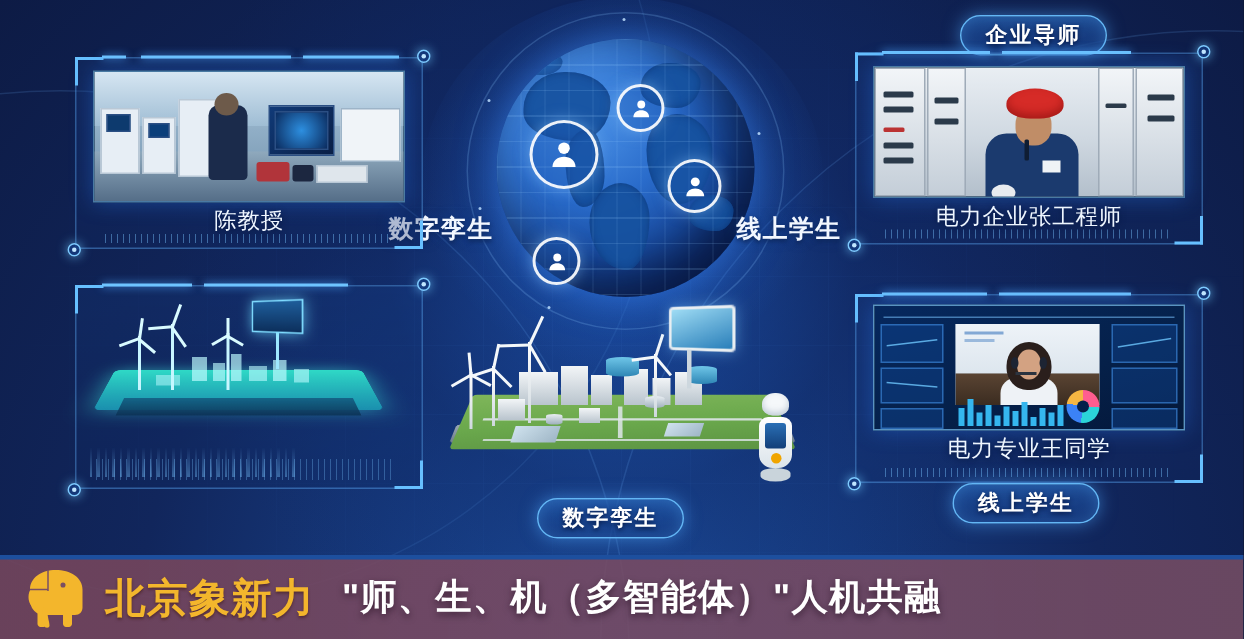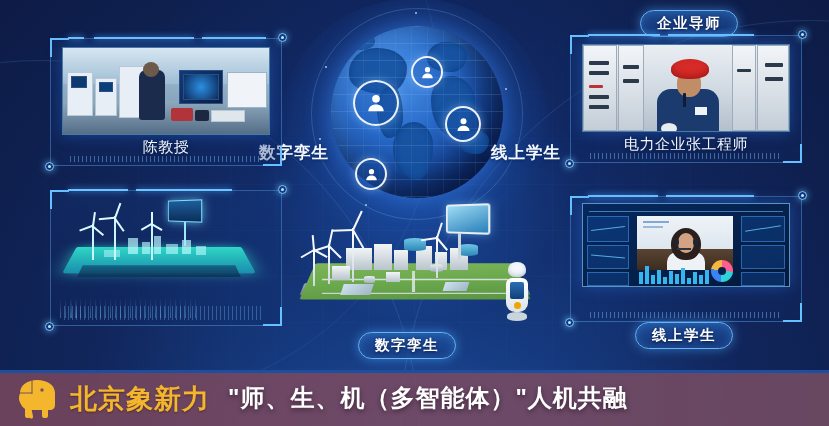--- a/index.html
+++ b/index.html
@@ -391,20 +391,21 @@
         <div class="bar" style="left:86px;height:13px;width:4px;"></div>
         <div class="bar" style="left:92px;height:10px;width:4px;"></div>
         <div class="bar" style="left:98px;height:16px;width:4px;"></div>
         <div class="bar" style="left:104px;height:6px;width:4px;"></div>
         <div class="bar" style="left:110px;height:12px;width:4px;"></div>
         <div class="bar" style="left:116px;height:9px;width:4px;"></div>
         <div class="bar" style="left:122px;height:14px;width:4px;"></div>
         <div class="donut" style="right:56px;bottom:4px;width:22px;height:22px;"></div>
       </div>
     </div>
+    <div class="caption" style="left:0;top:94px;width:232px;">电力专业王同学</div>
   </div>
   <div class="pill" style="left:635px;top:322px;">线上学生</div>
 
   <div class="model" style="left:292px;top:200px;width:260px;height:140px;">
     <div class="plinth" style="left:10px;top:78px;width:226px;height:22px;transform:perspective(420px) rotateX(56deg); border-radius:3px;"></div>
     <div class="plinth-top" style="left:16px;top:44px;width:214px;height:72px;transform:perspective(420px) rotateX(60deg); border-radius:3px;"></div>
 
     <div class="road" style="left:30px;top:78px;width:186px;height:3px;transform:perspective(420px) rotateX(60deg);opacity:.9;"></div>
     <div class="road" style="left:120px;top:60px;width:3px;height:42px;transform:perspective(420px) rotateX(60deg);opacity:.85;"></div>
     <div class="road" style="left:30px;top:92px;width:186px;height:2.5px;transform:perspective(420px) rotateX(62deg);opacity:.8;"></div>

